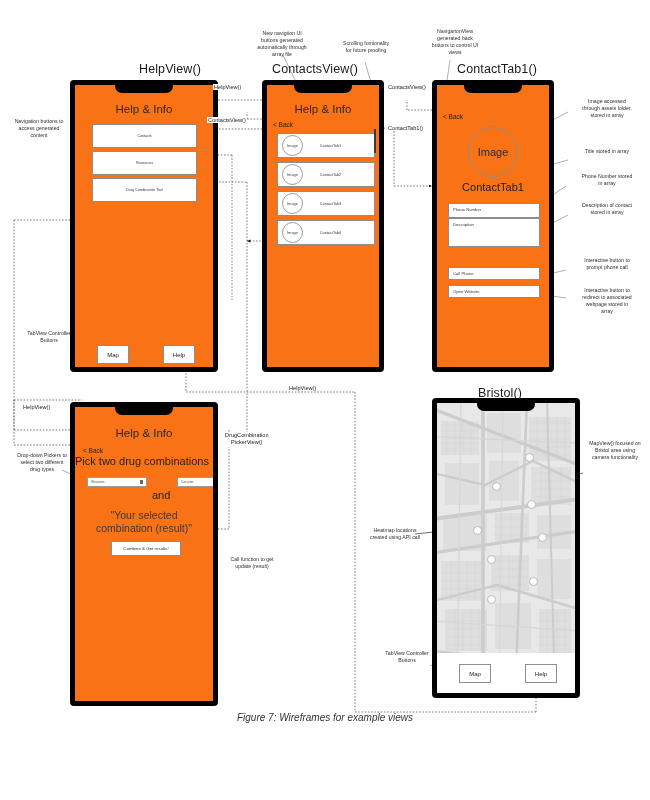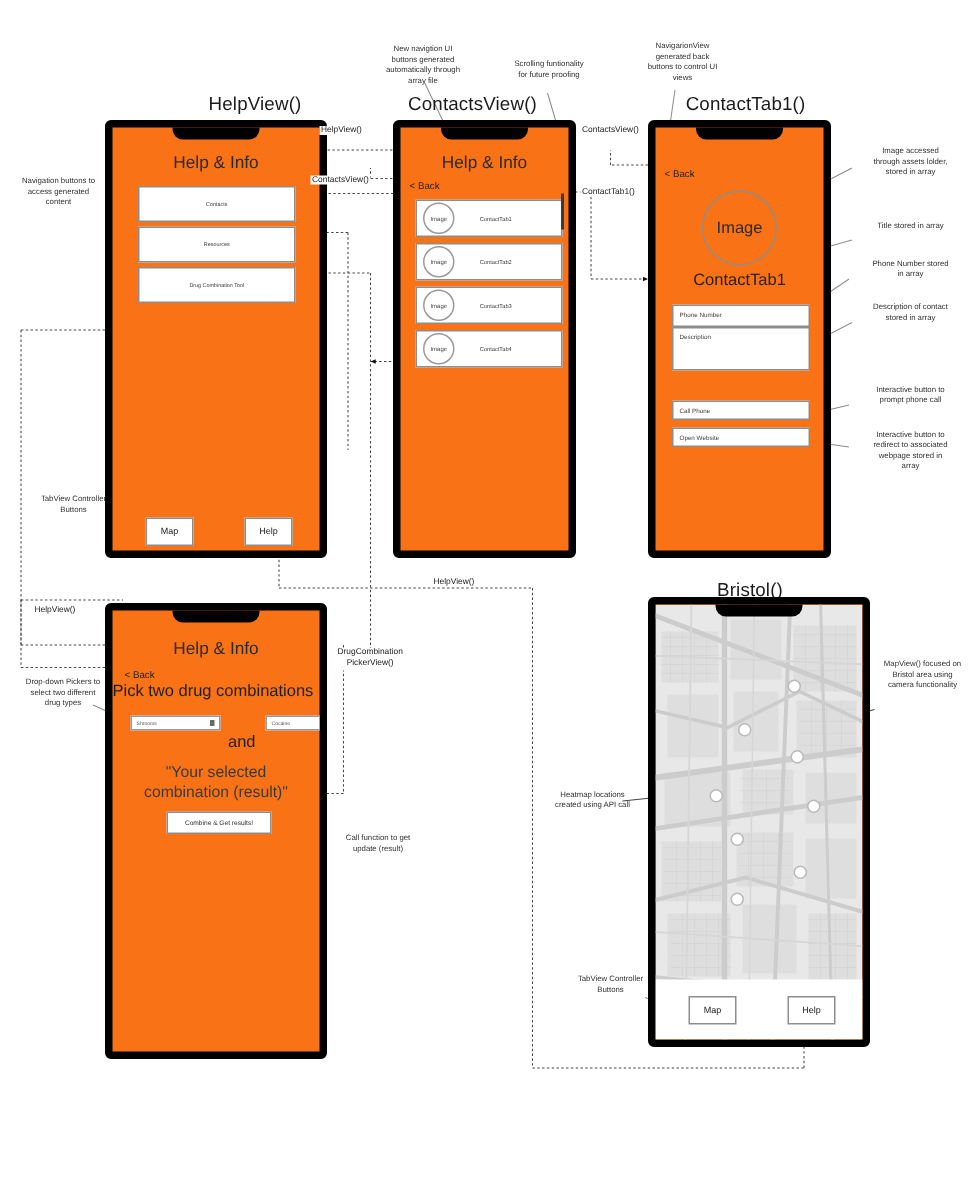--- a/index.html
+++ b/index.html
@@ -531,14 +531,15 @@
 
   <div class="flow-label" style="left:213px;top:84px">HelpView()</div>
   <div class="flow-label" style="left:207px;top:117px">ContactsView()</div>
   <div class="flow-label" style="left:387px;top:84px">ContactsView()</div>
   <div class="flow-label" style="left:387px;top:125px">ContactTab1()</div>
   <div class="flow-label" style="left:288px;top:385px">HelpView()</div>
   <div class="flow-label" style="left:22px;top:404px">HelpView()</div>
   <div class="flow-label" style="left:224px;top:432px;white-space:pre-line;line-height:1.3;text-align:center">DrugCombination
 PickerView()</div>
 
+  <div class="caption" style="top:712px">Figure 7: Wireframes for example views</div>
 
 </div>
 
 </body></html>

